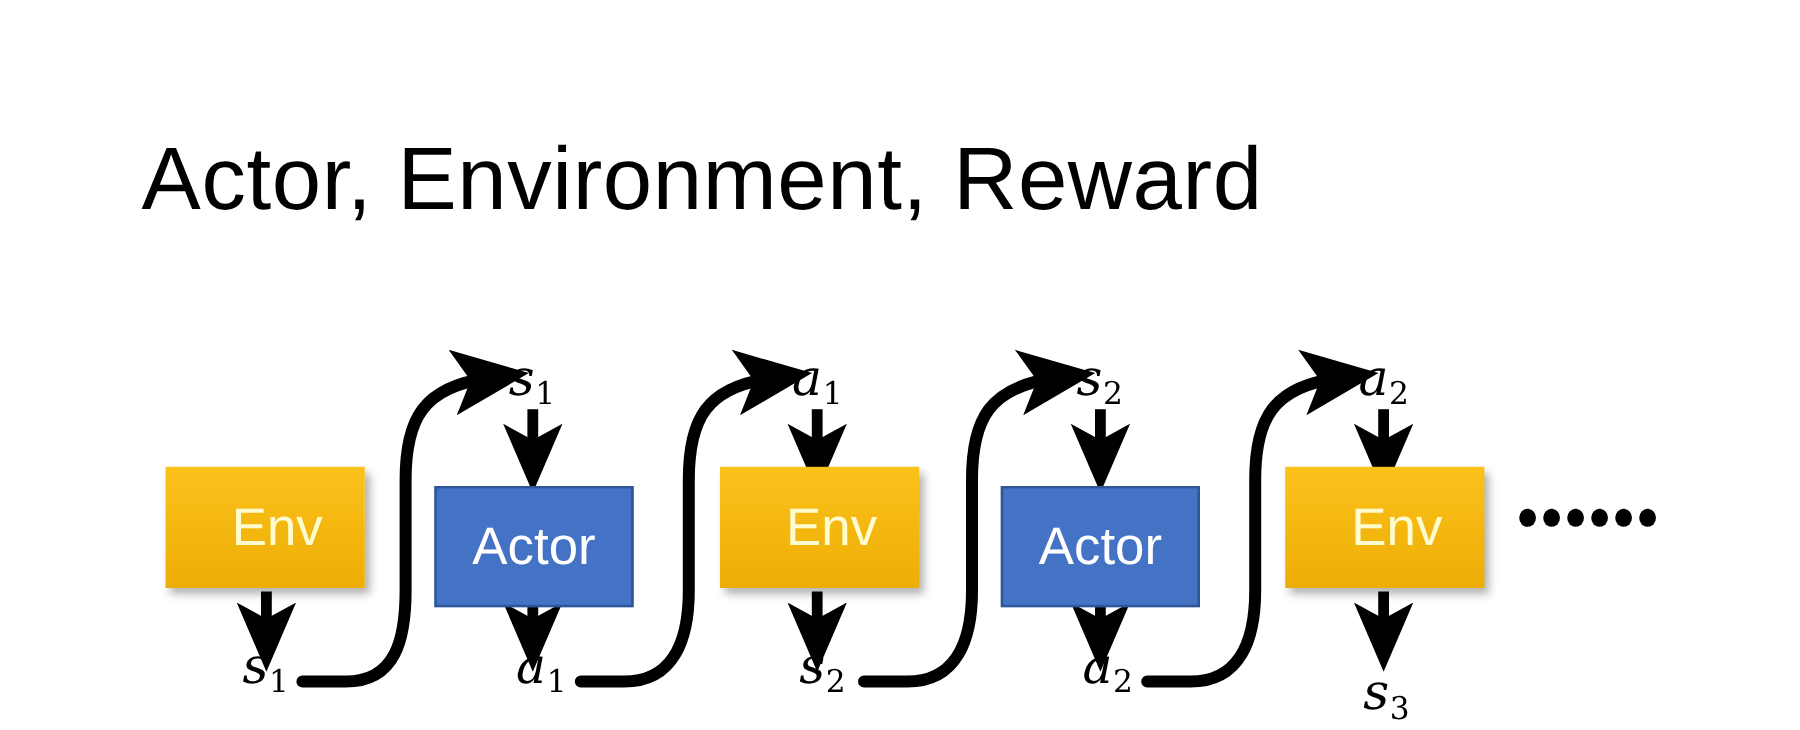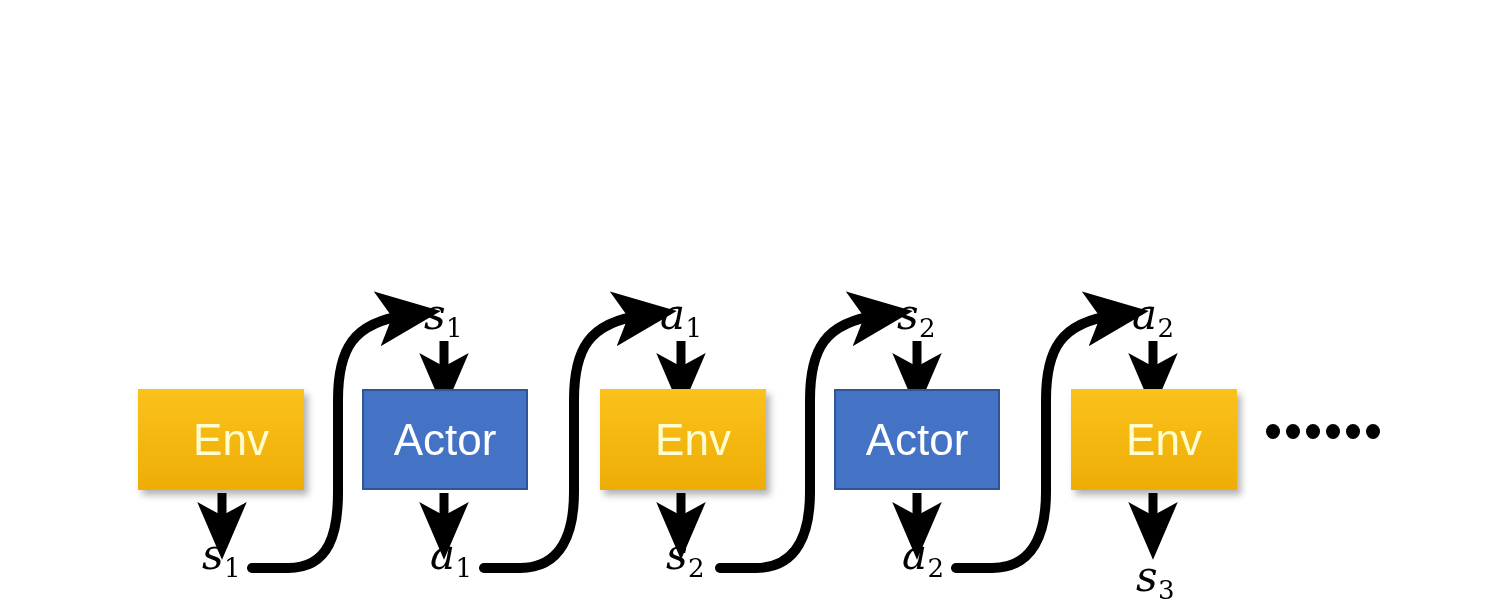--- a/index.html
+++ b/index.html
@@ -67,20 +67,21 @@
     background: linear-gradient(180deg, #FBC21B 0%, #F5B912 42%, #EDAD06 100%);
     color: #FFFCCF;
     border: none;
     box-shadow: 4px 5px 7px rgba(0,0,0,0.30);
     padding-left: 20px;
   }
   .node.actor {
     background: #4472C4;
     color: #FFFFFF;
     border: 2px solid #2F5597;
+    margin-top: 16px;
   }
 
   
   .mlabel {
     position: absolute;
     font-family: "DejaVu Serif", serif;
     font-style: italic;
     font-size: 42px;
     color: #000000;
     white-space: nowrap;
@@ -115,20 +116,21 @@
     height: 15px;
     border-radius: 50%;
     background: #000000;
   }
 </style>
 </head>
 <body>
 
 <div id="slide">
 
+  <div id="slide-title">Actor, Environment, Reward</div>
 
   <div id="diagram">
 
     <svg id="wires" viewBox="0 0 1500 608">
       <defs>
         <marker id="ah" markerWidth="7" markerHeight="7" refX="3.1" refY="3" orient="auto">
           <path d="M0,0.25 L6.4,3 L0,5.75 L1.5,3 Z" fill="#000000"></path>
         </marker>
       </defs>
 

